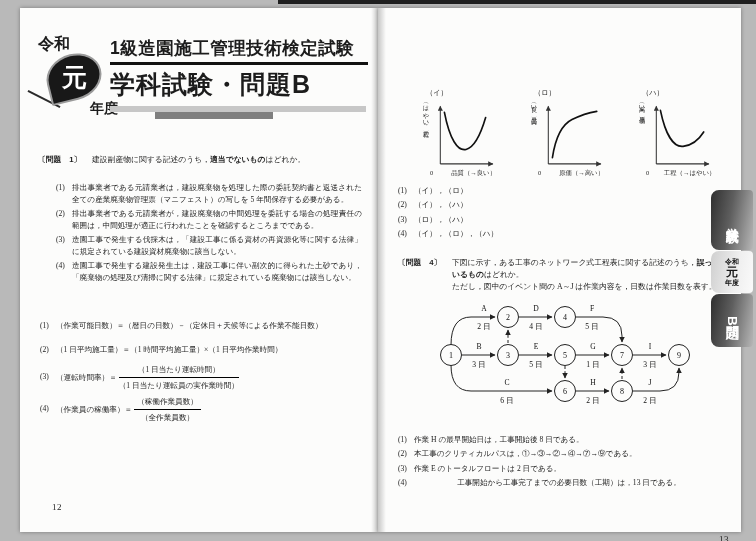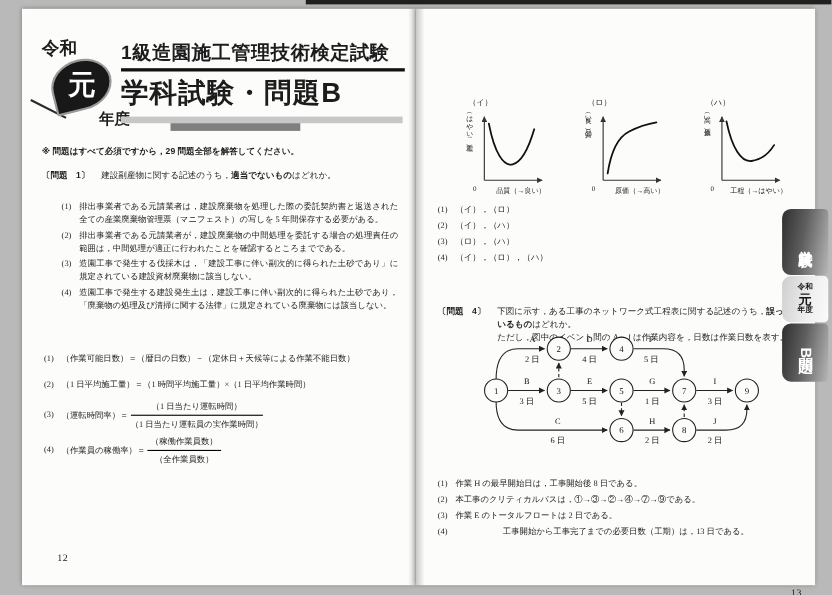--- a/index.html
+++ b/index.html
@@ -113,38 +113,37 @@
     <div class="titles">
       <div class="exam-title">1級造園施工管理技術検定試験</div>
       <div class="subject-title">学科試験・問題B</div>
       <div class="bars">
         <div class="bar-light"></div>
         <div class="bar-dark"></div>
       </div>
     </div>
   </div>
 
-  <div class="notice">※ 問題はすべて必須ですから，29 問題全部を解答してください。</div>
 
   <div class="abs q-head" style="left:18px;top:146px;width:322px;">
     <span class="q-label">〔問題　1〕</span>
     <span class="q-lead"><span>建設副産物に関する記述のうち，</span><span class="embold">適当でないもの</span><span>はどれか。</span></span>
   </div>
   <div class="abs opts" style="left:36px;top:174px;width:306px;">
     <div class="opt">
         <span class="onum">(1)</span>
         <div class="otext">排出事業者である元請業者は，建設廃棄物を処理した際の委託契約書と返送された全ての産業廃棄物管理票（マニフェスト）の写しを 5 年間保存する必要がある。</div>
       </div>
     <div class="opt">
         <span class="onum">(2)</span>
         <div class="otext">排出事業者である元請業者が，建設廃棄物の中間処理を委託する場合の処理責任の範囲は，中間処理が適正に行われたことを確認するところまでである。</div>
       </div>
     <div class="opt">
         <span class="onum">(3)</span>
-        <div class="otext">造園工事で発生する伐採木は，「建設工事に伴い副次的に得られた土砂であり」に規定されている建設資材廃棄物に該当しない。</div>
+        <div class="otext">造園工事で発生する伐採木は，「建設工事に係る資材の再資源化等に関する法律」に規定されている建設資材廃棄物に該当しない。</div>
       </div>
     <div class="opt">
         <span class="onum">(4)</span>
         <div class="otext">造園工事で発生する建設発生土は，建設工事に伴い副次的に得られた土砂であり，「廃棄物の処理及び清掃に関する法律」に規定されている廃棄物には該当しない。</div>
       </div>
   </div>
 
   <div class="abs opts opt" style="left:20px;top:312px;width:322px;">
     <span class="onum">(1)</span>
     <div class="otext" style="text-align:left;">（作業可能日数）＝（暦日の日数）－（定休日＋天候等による作業不能日数）</div>
@@ -258,21 +257,21 @@
     <div class="opt">
         <span class="onum">(3)</span>
         <div class="otext" style="text-align:left;">（ロ），（ハ）</div>
       </div>
     <div class="opt">
         <span class="onum">(4)</span>
         <div class="otext" style="text-align:left;">（イ），（ロ），（ハ）</div>
       </div>
   </div>
 
-  <div class="abs q-head" style="left:20px;top:249px;width:326px;margin-top:20px;">
+  <div class="abs q-head" style="left:20px;top:249px;width:326px;">
     <span class="q-label">〔問題　4〕</span>
     <span class="q-lead">
       <span>下図に示す，ある工事のネットワーク式工程表に関する記述のうち，</span><span class="embold">誤っているもの</span><span>はどれか。</span>
       <div>ただし，図中のイベント間の A～J は作業内容を，日数は作業日数を表す。</div>
     </span>
   </div>
 
   <svg class="net abs" style="left:57px;top:284px;" viewBox="0 0 260 130" width="260" height="130">
     <defs>
       <marker id="arw" markerWidth="7" markerHeight="7" refX="5" refY="2.75" orient="auto">

